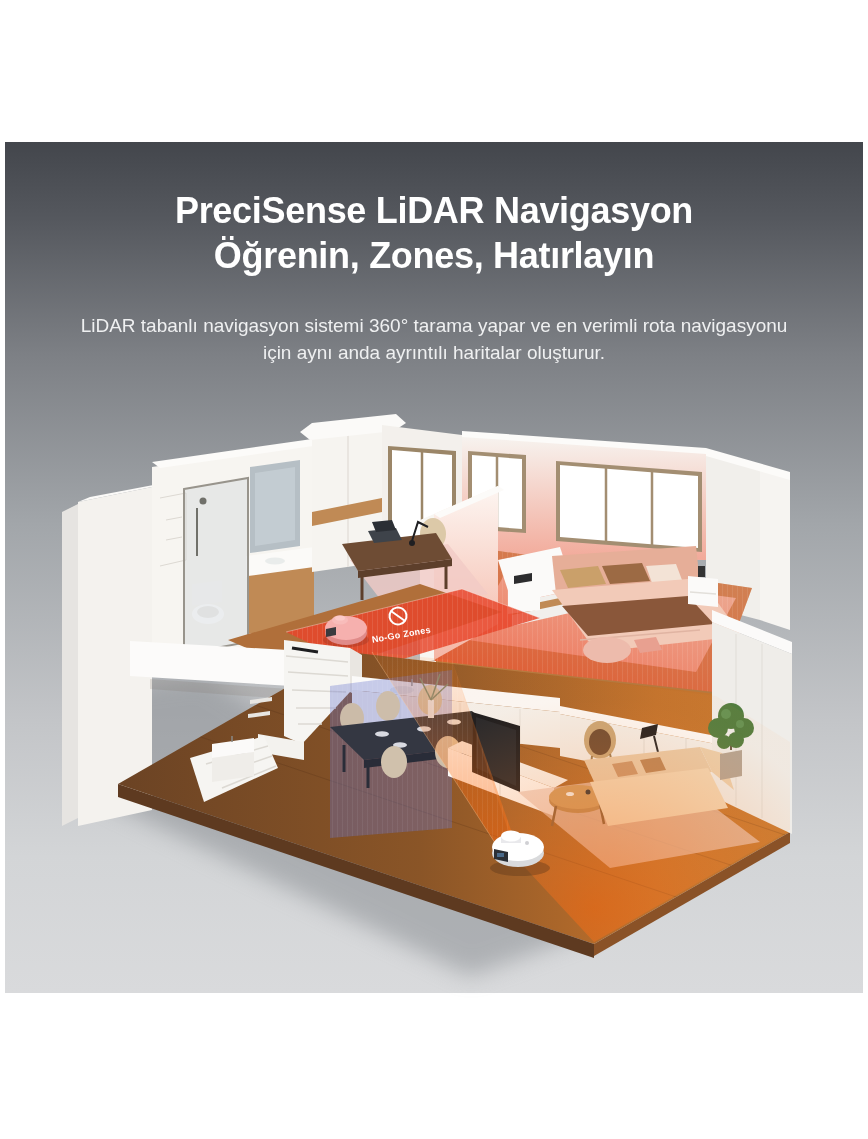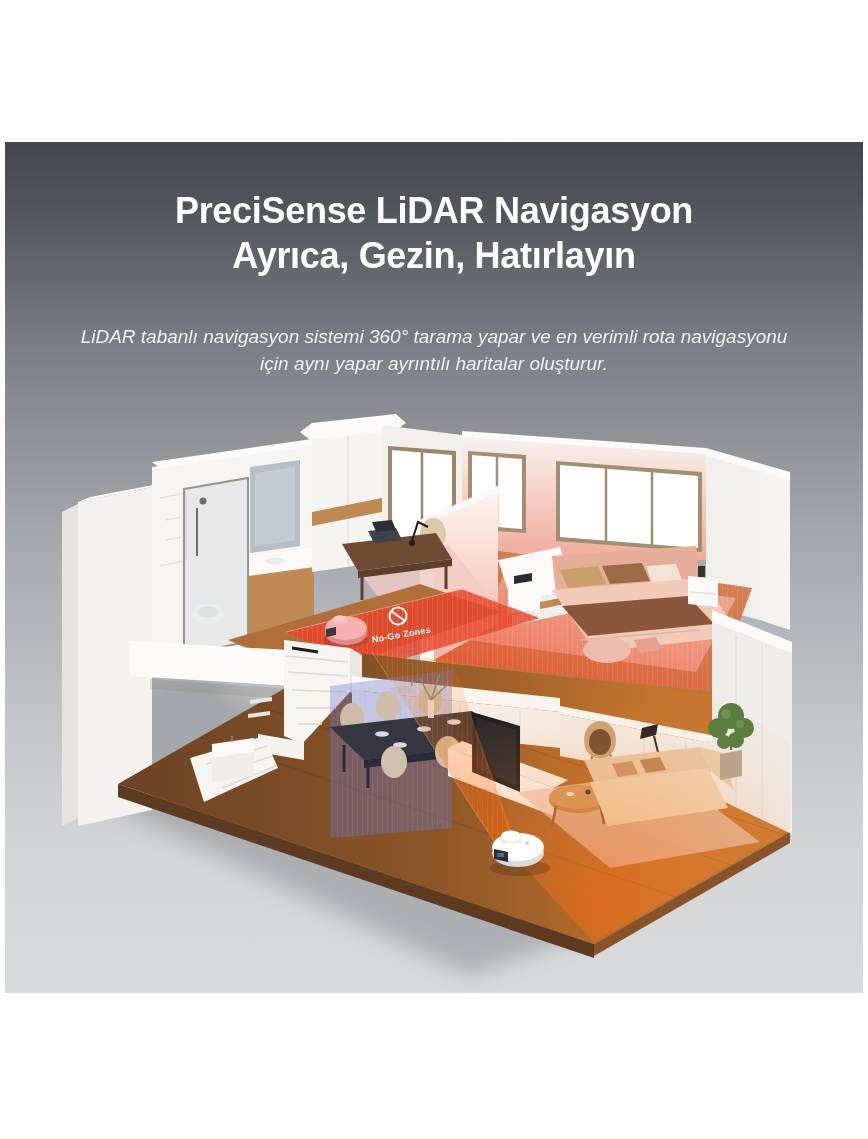--- a/index.html
+++ b/index.html
@@ -3,38 +3,38 @@
 <meta charset="utf-8">
 <style>
   html,body{margin:0;padding:0;background:#ffffff;}
   .page{position:relative;width:868px;height:1139px;background:#ffffff;overflow:hidden;
         font-family:"Liberation Sans", sans-serif;}
   .panel{position:absolute;left:5px;top:142px;width:858px;height:851px;
          background:linear-gradient(180deg,#43464c 0%,#55585e 9%,#7d8085 25%,
                     #a2a6aa 45%,#c3c5c8 68%,#d3d5d7 84%,#d9dadc 100%);}
   .hero{position:absolute;top:46px;left:0;width:100%;text-align:center;color:#ffffff;}
   .hero .title{font-size:36px;font-weight:700;line-height:45px;letter-spacing:-0.3px;}
-  .hero .subtitle{margin-top:45px;font-size:19px;font-weight:400;line-height:27px;color:#eff0f1;font-style:italic;}
+  .hero .subtitle{margin-top:34px;font-size:19px;font-weight:400;line-height:27px;color:#eff0f1;}
   .scene{position:absolute;left:0;top:0;width:868px;height:1139px;}
   svg text{font-family:"Liberation Sans", sans-serif;}
 </style>
 </head>
 <body>
 
 <div class="page">
   <div class="panel">
 
     <div class="hero">
       <div class="title">
         <div>PreciSense LiDAR Navigasyon</div>
-        <div>Ayrıca, Gezin, Hatırlayın</div>
+        <div>Öğrenin, Zones, Hatırlayın</div>
       </div>
       <div class="subtitle">
         <div>LiDAR tabanlı navigasyon sistemi 360° tarama yapar ve en verimli rota navigasyonu</div>
-        <div>için aynı yapar ayrıntılı haritalar oluşturur.</div>
+        <div>için aynı anda ayrıntılı haritalar oluşturur.</div>
       </div>
     </div>
   </div>
 
   <svg class="scene" viewBox="0 0 868 1139">
     <defs>
       <filter id="soft" x="-40%" y="-40%" width="180%" height="180%">
           <feGaussianBlur stdDeviation="11"></feGaussianBlur>
         </filter>
       <pattern id="hatch" patternUnits="userSpaceOnUse" width="5" height="5">

